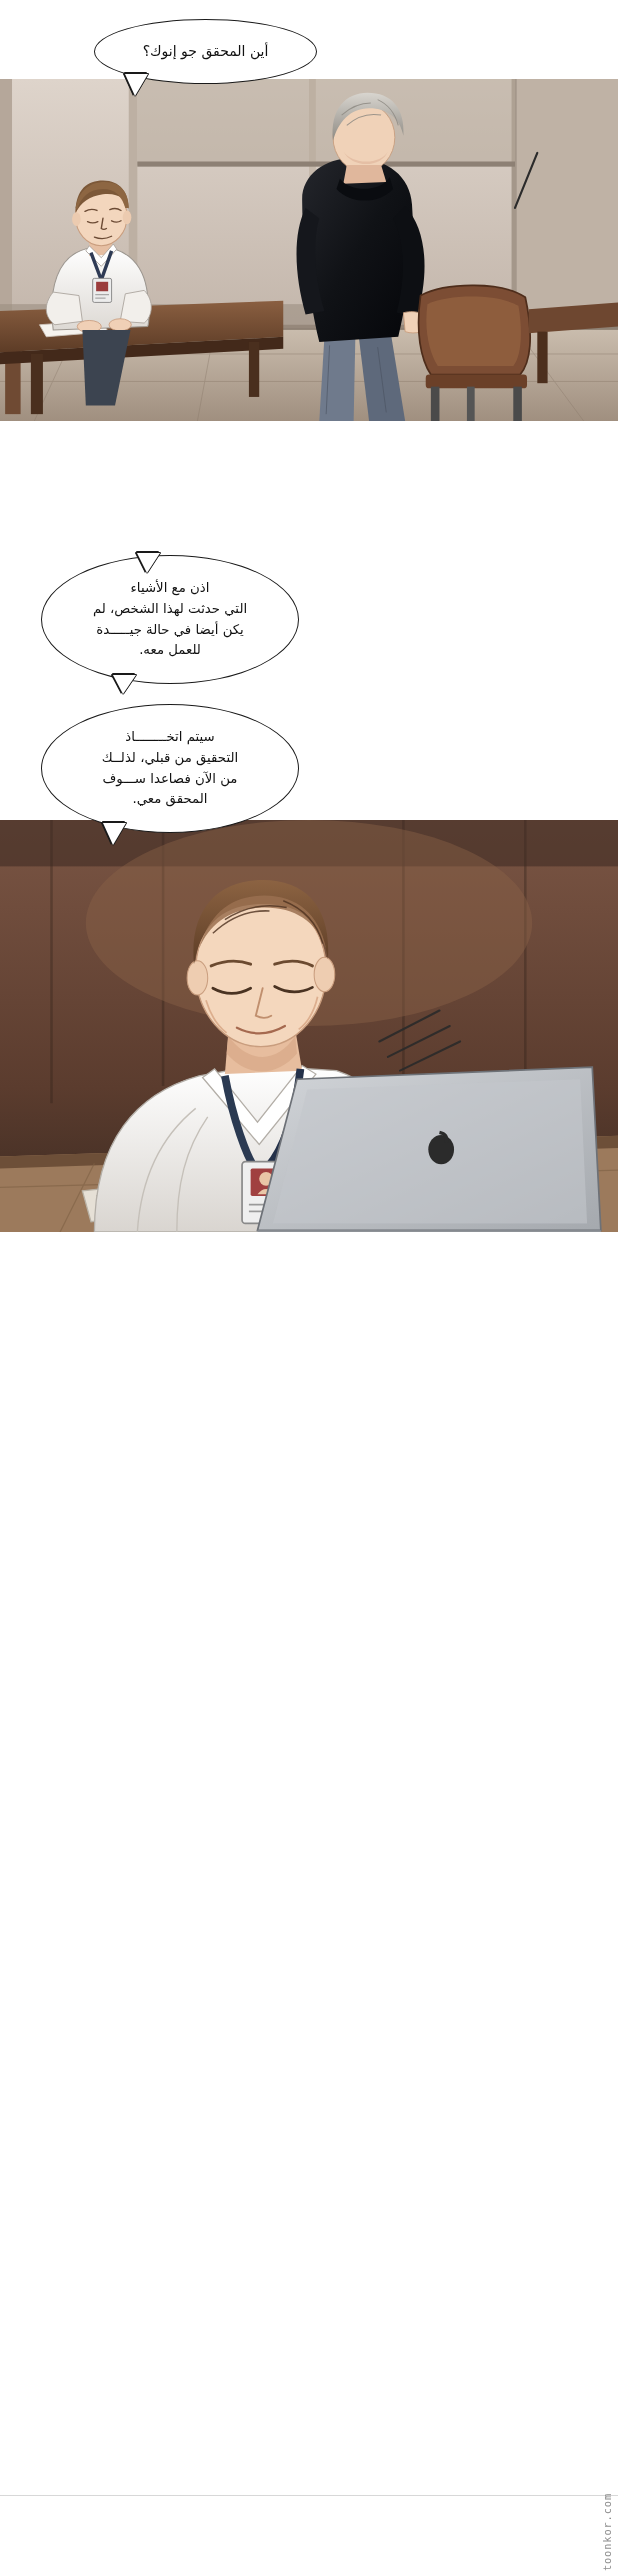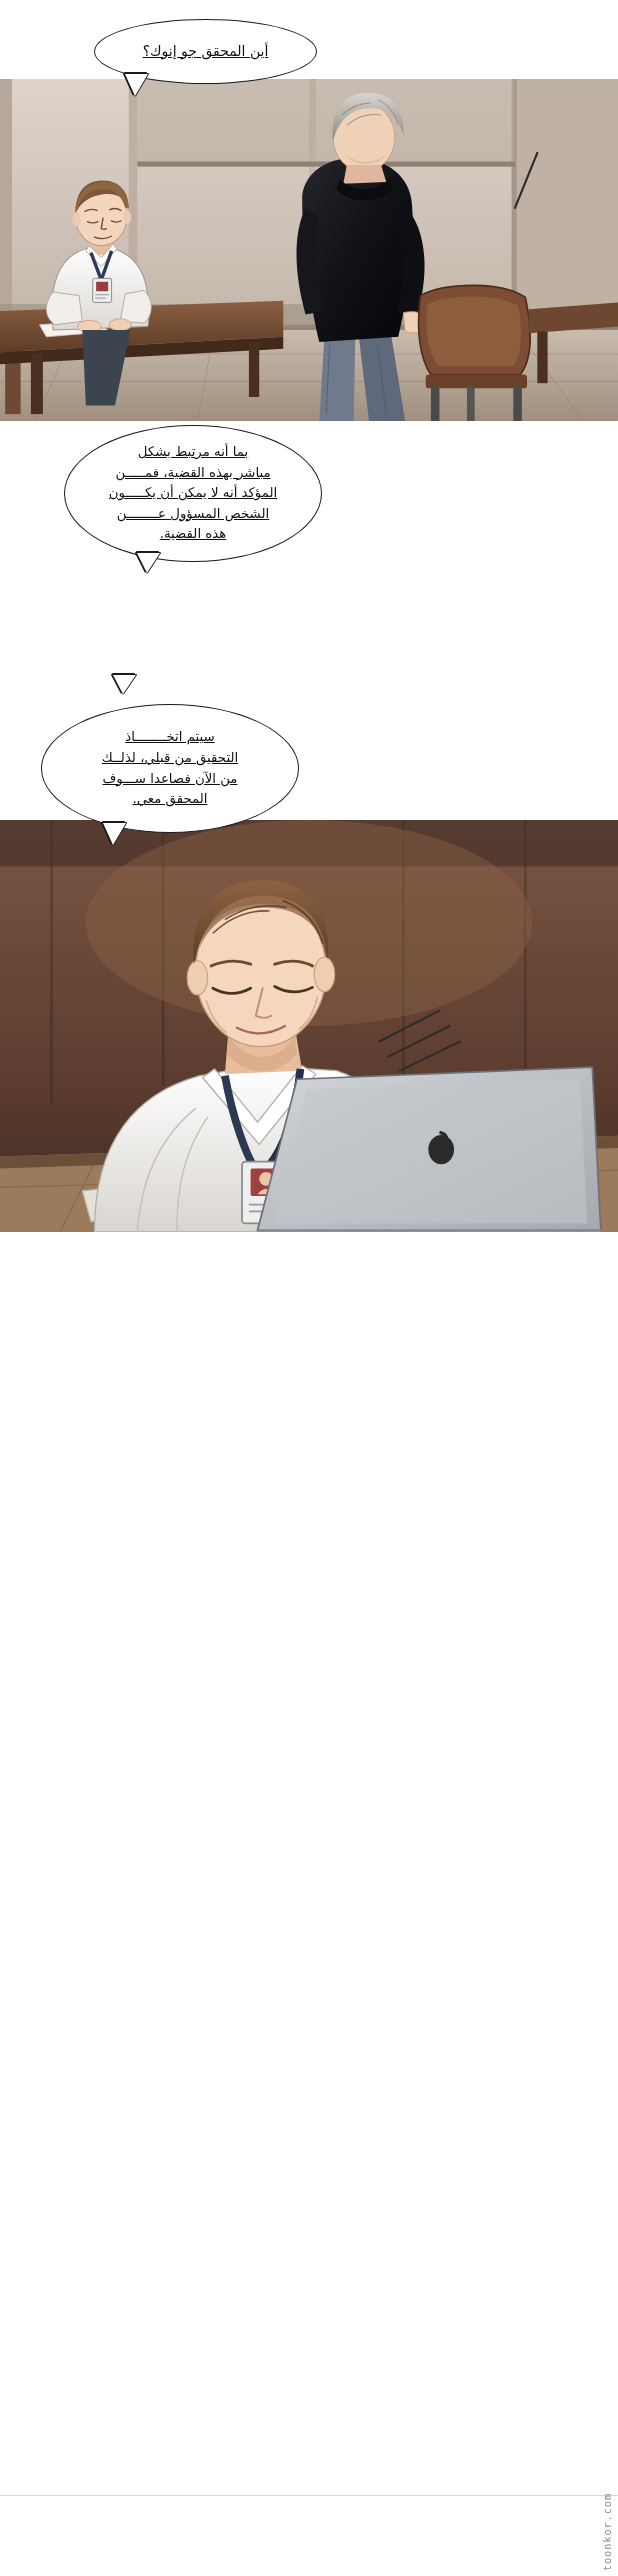--- a/index.html
+++ b/index.html
@@ -40,21 +40,20 @@
     text-align: center;
     direction: rtl;
     color: #111111;
     line-height: 1.55;
     z-index: 40;
   }
   .bubble .txt {
     display: block;
     padding: 0 22px;
     white-space: pre-line;
-    text-decoration: underline;
   }
   .tail {
     position: absolute;
     width: 0;
     height: 0;
     z-index: 41;
   }
 
   
   #bubble1 {
@@ -301,29 +300,28 @@
         <rect x="544" y="358" width="9" height="40" fill="#555555"></rect>
       </g>
 
       <polygon points="616,268 720,260 720,288 616,296" fill="#6e4730"></polygon>
       <rect x="626" y="294" width="12" height="60" fill="#4c2f1d"></rect>
 
       <path d="M626 86 L600 150" stroke="#2b2b2b" stroke-width="2.5" fill="none" stroke-linecap="round"></path>
     </svg>
   </div>
 
-  <div class="bubble" id="bubble2">
-    <span class="txt">بما أنه مرتبط بشكل
-مباشر بهذه القضية، فمـــــن
-المؤكد أنه لا يمكن أن يكـــــون
-الشخص المسؤول عــــــــن
-هذه القضية.</span>
+  <div class="tail" id="tail2"></div>
+
+  <div class="bubble" id="bubble3">
+    <span class="txt">اذن مع الأشياء
+التي حدثت لهذا الشخص، لم
+يكن أيضا في حالة جيـــــدة
+للعمل معه.</span>
   </div>
-  <div class="tail" id="tail2"></div>
-
   <div class="tail" id="tail3"></div>
 
   <div class="bubble" id="bubble4">
     <span class="txt">سيتم اتخــــــــاذ
 التحقيق من قبلي، لذلــك
 من الآن فصاعدا ســـوف
 المحقق معي.</span>
   </div>
   <div class="tail" id="tail4"></div>
 

